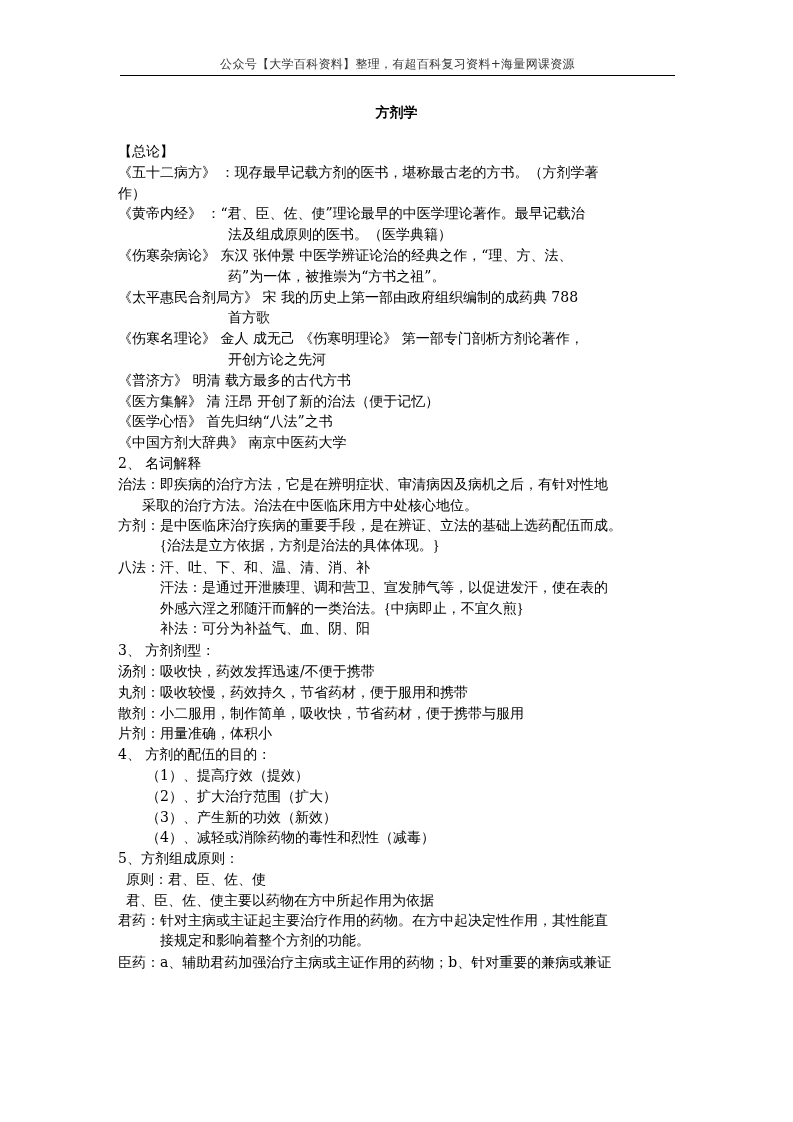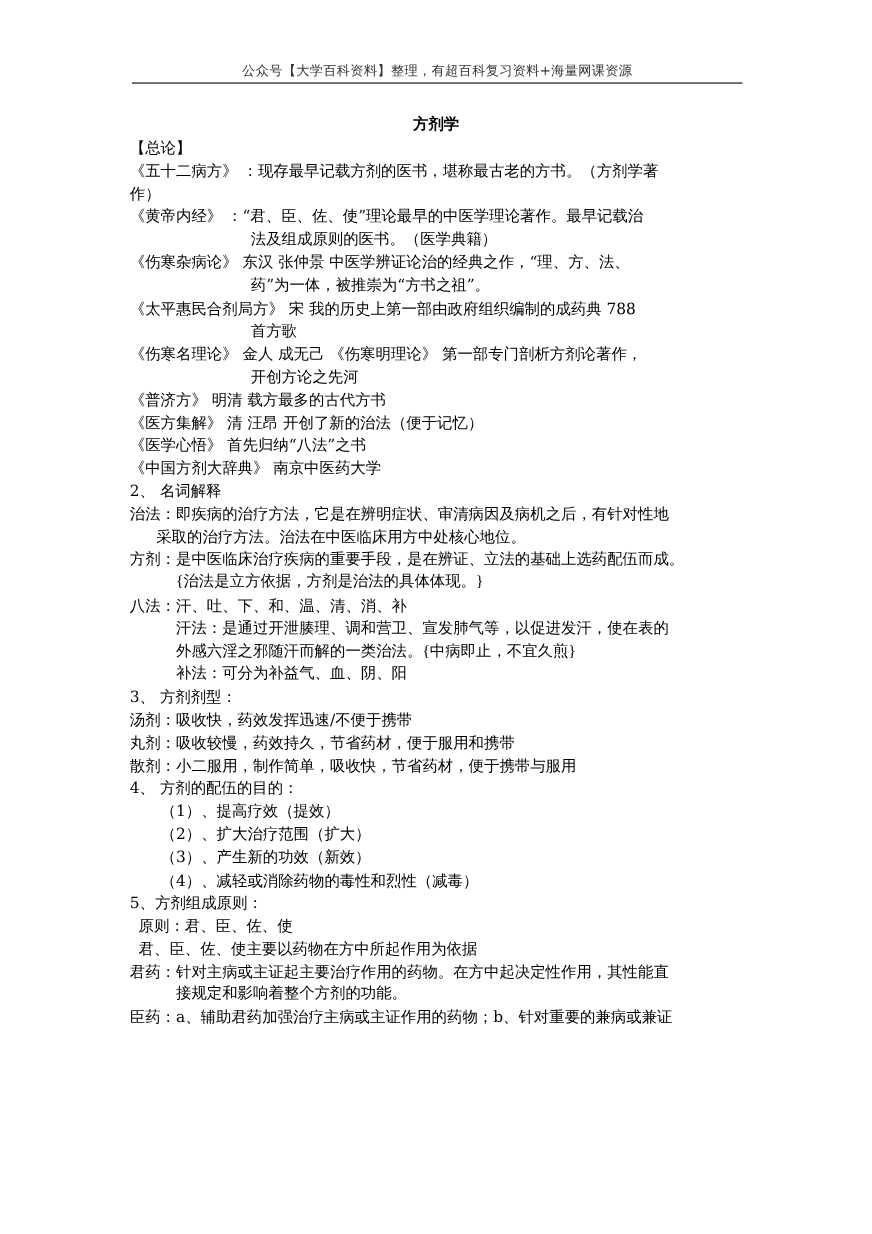--- a/index.html
+++ b/index.html
@@ -4,21 +4,21 @@
 <style>
   html, body { margin:0; padding:0; background:#ffffff; }
   body { width:793px; height:1122px; position:relative; overflow:hidden;
          font-family:"DejaVu Serif","Liberation Serif",serif; color:#000; }
   .page { position:absolute; left:0; top:0; width:793px; height:1122px; }
   .header { position:absolute; left:120px; width:555px; top:56px; text-align:center;
             font-size:12px; color:#333; letter-spacing:0.3px; }
   .header-rule { position:absolute; left:120px; width:555px; top:75px; height:0; border-top:1px solid #000; }
   .title { position:absolute; left:0; width:793px; top:104px; text-align:center;
            font-size:14px; font-weight:bold; font-family:"DejaVu Sans","Liberation Sans",sans-serif; }
-  .body { position:absolute; left:118px; top:125px; width:560px; font-size:14px; line-height:20.8px; }
+  .body { position:absolute; left:118px; top:141px; width:560px; font-size:14px; line-height:20.8px; }
   .line { white-space:nowrap; }
   .ind1 { padding-left:110px; }
   .ind3 { padding-left:28px; }
   .ind5 { padding-left:8px; }
   .hang-sm { padding-left:24px; }
   .hang-md { padding-left:42px;font-family:Liberation Serif, serif; }
 </style>
 </head>
 <body>
 
@@ -69,20 +69,21 @@
     <div>
       <div class="line hang-md">汗法：是通过开泄腠理、调和营卫、宣发肺气等，以促进发汗，使在表的</div>
       <div class="line hang-md">外感六淫之邪随汗而解的一类治法。{中病即止，不宜久煎}</div>
     </div>
     <div class="line hang-md">补法：可分为补益气、血、阴、阳</div>
 
     <div class="line">3、 方剂剂型：</div>
     <div class="line">汤剂：吸收快，药效发挥迅速/不便于携带</div>
     <div class="line">丸剂：吸收较慢，药效持久，节省药材，便于服用和携带</div>
     <div class="line">散剂：小二服用，制作简单，吸收快，节省药材，便于携带与服用</div>
+    <div class="line">片剂：用量准确，体积小</div>
 
     <div class="line">4、 方剂的配伍的目的：</div>
     <div class="line ind3">（1）、提高疗效（提效）</div>
     <div class="line ind3">（2）、扩大治疗范围（扩大）</div>
     <div class="line ind3">（3）、产生新的功效（新效）</div>
     <div class="line ind3">（4）、减轻或消除药物的毒性和烈性（减毒）</div>
 
     <div class="line">5、方剂组成原则：</div>
     <div class="line ind5">原则：君、臣、佐、使</div>
     <div class="line ind5">君、臣、佐、使主要以药物在方中所起作用为依据</div>

